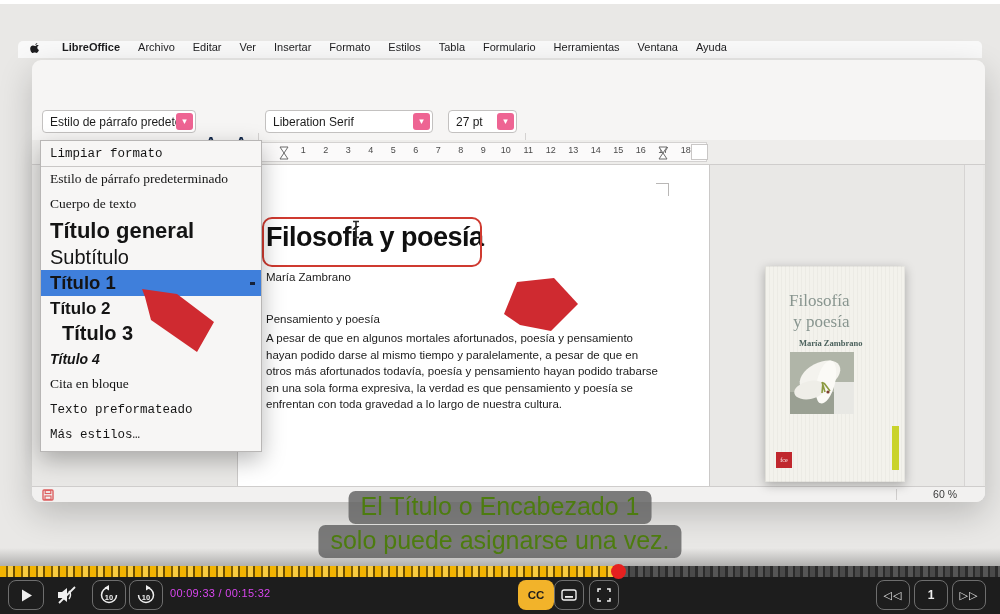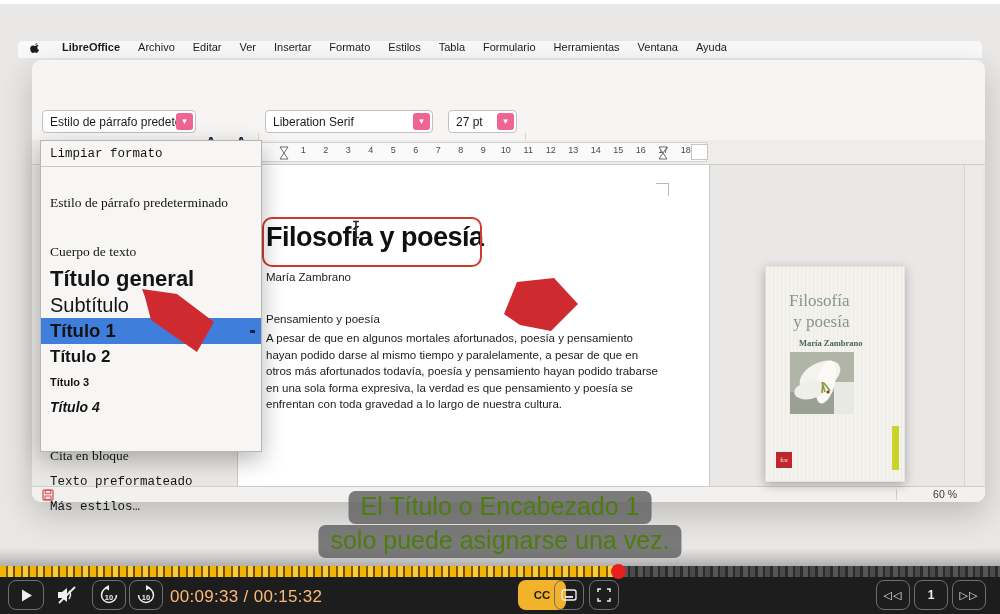--- a/index.html
+++ b/index.html
@@ -71,30 +71,30 @@
   .statusbar{position:absolute;left:0;bottom:0;width:100%;height:15px;background:#f2f1f0;
              border-top:1px solid #cfcdcc;border-radius:0 0 9px 9px;font-size:10.5px;color:#3a3a3a;}
   .sb-sep{position:absolute;right:88px;top:2px;width:1px;height:11px;background:#cfcdcc;}
   .zoom-level{position:absolute;right:28px;top:1px;}
 
   
   .dropdown{left:40px;top:140px;width:222px;height:312px;background:#f7f6f5;z-index:30;
             border:1px solid #b8b6b5;box-shadow:0 8px 22px rgba(0,0,0,0.28);box-sizing:border-box;}
   .dd-item{display:flex;align-items:center;padding-left:9px;color:#141414;cursor:default;position:relative;}
   .mono{font-family:"Liberation Mono",monospace;font-size:12.5px;}
-  .serif{font-family:"Liberation Serif",serif;font-size:13.5px;margin-top:24px;}
+  .serif{font-family:"Liberation Serif",serif;font-size:13.5px;}
   .dd-sep{height:1px;background:#c9c7c6;margin:0;}
   .i-clear{height:25px;}
   .i-default{height:24px;}
   .i-body{height:25px;}
   .i-titleg{height:29px;font-size:22px;font-weight:700;}
   .i-subt{height:25px;font-size:20px;}
   .i-t1{height:26px;font-size:18.5px;font-weight:700;background:#3f7fdb;}
   .i-t2{height:25px;font-size:17px;font-weight:700;}
-  .i-t3{height:25px;font-size:11px;font-weight:700;}
+  .i-t3{height:25px;font-size:20px;font-weight:700;margin-left:12px;}
   .i-t4{height:25px;font-size:14px;font-weight:700;font-style:italic;}
   .i-quote{height:26px;}
   .i-pre{height:25px;}
   .i-more{height:26px;}
   .sel-dash{position:absolute;right:6px;top:12px;width:5px;height:3px;background:#15223a;}
 
   
   .red-box{left:262px;top:217px;width:216px;height:46px;border:2.5px solid #cf3a30;
            border-radius:10px;z-index:20;}
   .ibeam{z-index:26;}
@@ -130,21 +130,21 @@
   .progress-played{position:absolute;left:0;top:0;height:11px;background:
             repeating-linear-gradient(90deg,#f2b301 0 6px,#7c5c03 6px 8px,#f8cb3f 8px 13px,#6b4e00 13px 15px);}
   .playhead{position:absolute;top:-2px;width:15px;height:15px;border-radius:50%;
             background:#e6201f;margin-left:-7px;}
   .controls{position:absolute;left:0;top:11px;width:100%;height:37px;}
   .ctl{position:absolute;top:3px;height:30px;border:1.5px solid #6e6e6e;border-radius:8px;
        box-sizing:border-box;display:flex;align-items:center;justify-content:center;
        color:#efefef;background:transparent;cursor:pointer;}
   .noborder{border:none;}
   .cc-btn{background:#f2b32a;border:none;color:#1d1d1d;font-weight:700;font-size:11.5px;}
-  .time{position:absolute;left:170px;top:10px;font-size:17px;color:#fdba74;letter-spacing:0.3px;}
+  .time{position:absolute;left:170px;top:10px;font-size:11px;color:#d946ef;letter-spacing:0.3px;}
   .skip-num{position:absolute;font-size:7.5px;font-weight:700;color:#efefef;top:12px;width:100%;text-align:center;}
   .dbl{font-size:11px;letter-spacing:1px;color:#efefef;}
   .speed{font-size:12px;font-weight:700;}
 </style>
 </head>
 <body>
 
 <div id="frame">
 
   <div class="abs top-white"></div>
@@ -359,21 +359,21 @@
       <button class="ctl" style="left:129px;width:34px;">
         <svg width="20" height="20" viewBox="0 0 20 20">
           <path d="M10 2.5 a7.5 7.5 0 1 1 -7.5 7.5" stroke="#efefef" stroke-width="1.5" fill="none"></path>
           <polygon points="10,0 10,5.5 14.5,2.8" fill="#efefef"></polygon>
         </svg>
         <span class="skip-num">10</span>
       </button>
 
       <div class="time">00:09:33 / 00:15:32</div>
 
-      <button class="ctl cc-btn" style="left:518px;width:48px;">CC</button>
+      <button class="ctl cc-btn" style="left:518px;width:36px;">CC</button>
 
       <button class="ctl" style="left:554px;width:30px;">
         <svg width="16" height="12" viewBox="0 0 16 12">
           <rect x="1" y="1" width="14" height="10" rx="2" fill="none" stroke="#efefef" stroke-width="1.4"></rect>
           <rect x="4" y="7" width="8" height="1.8" fill="#efefef"></rect>
         </svg>
       </button>
 
       <button class="ctl" style="left:589px;width:30px;">
         <svg width="14" height="14" viewBox="0 0 14 14">

